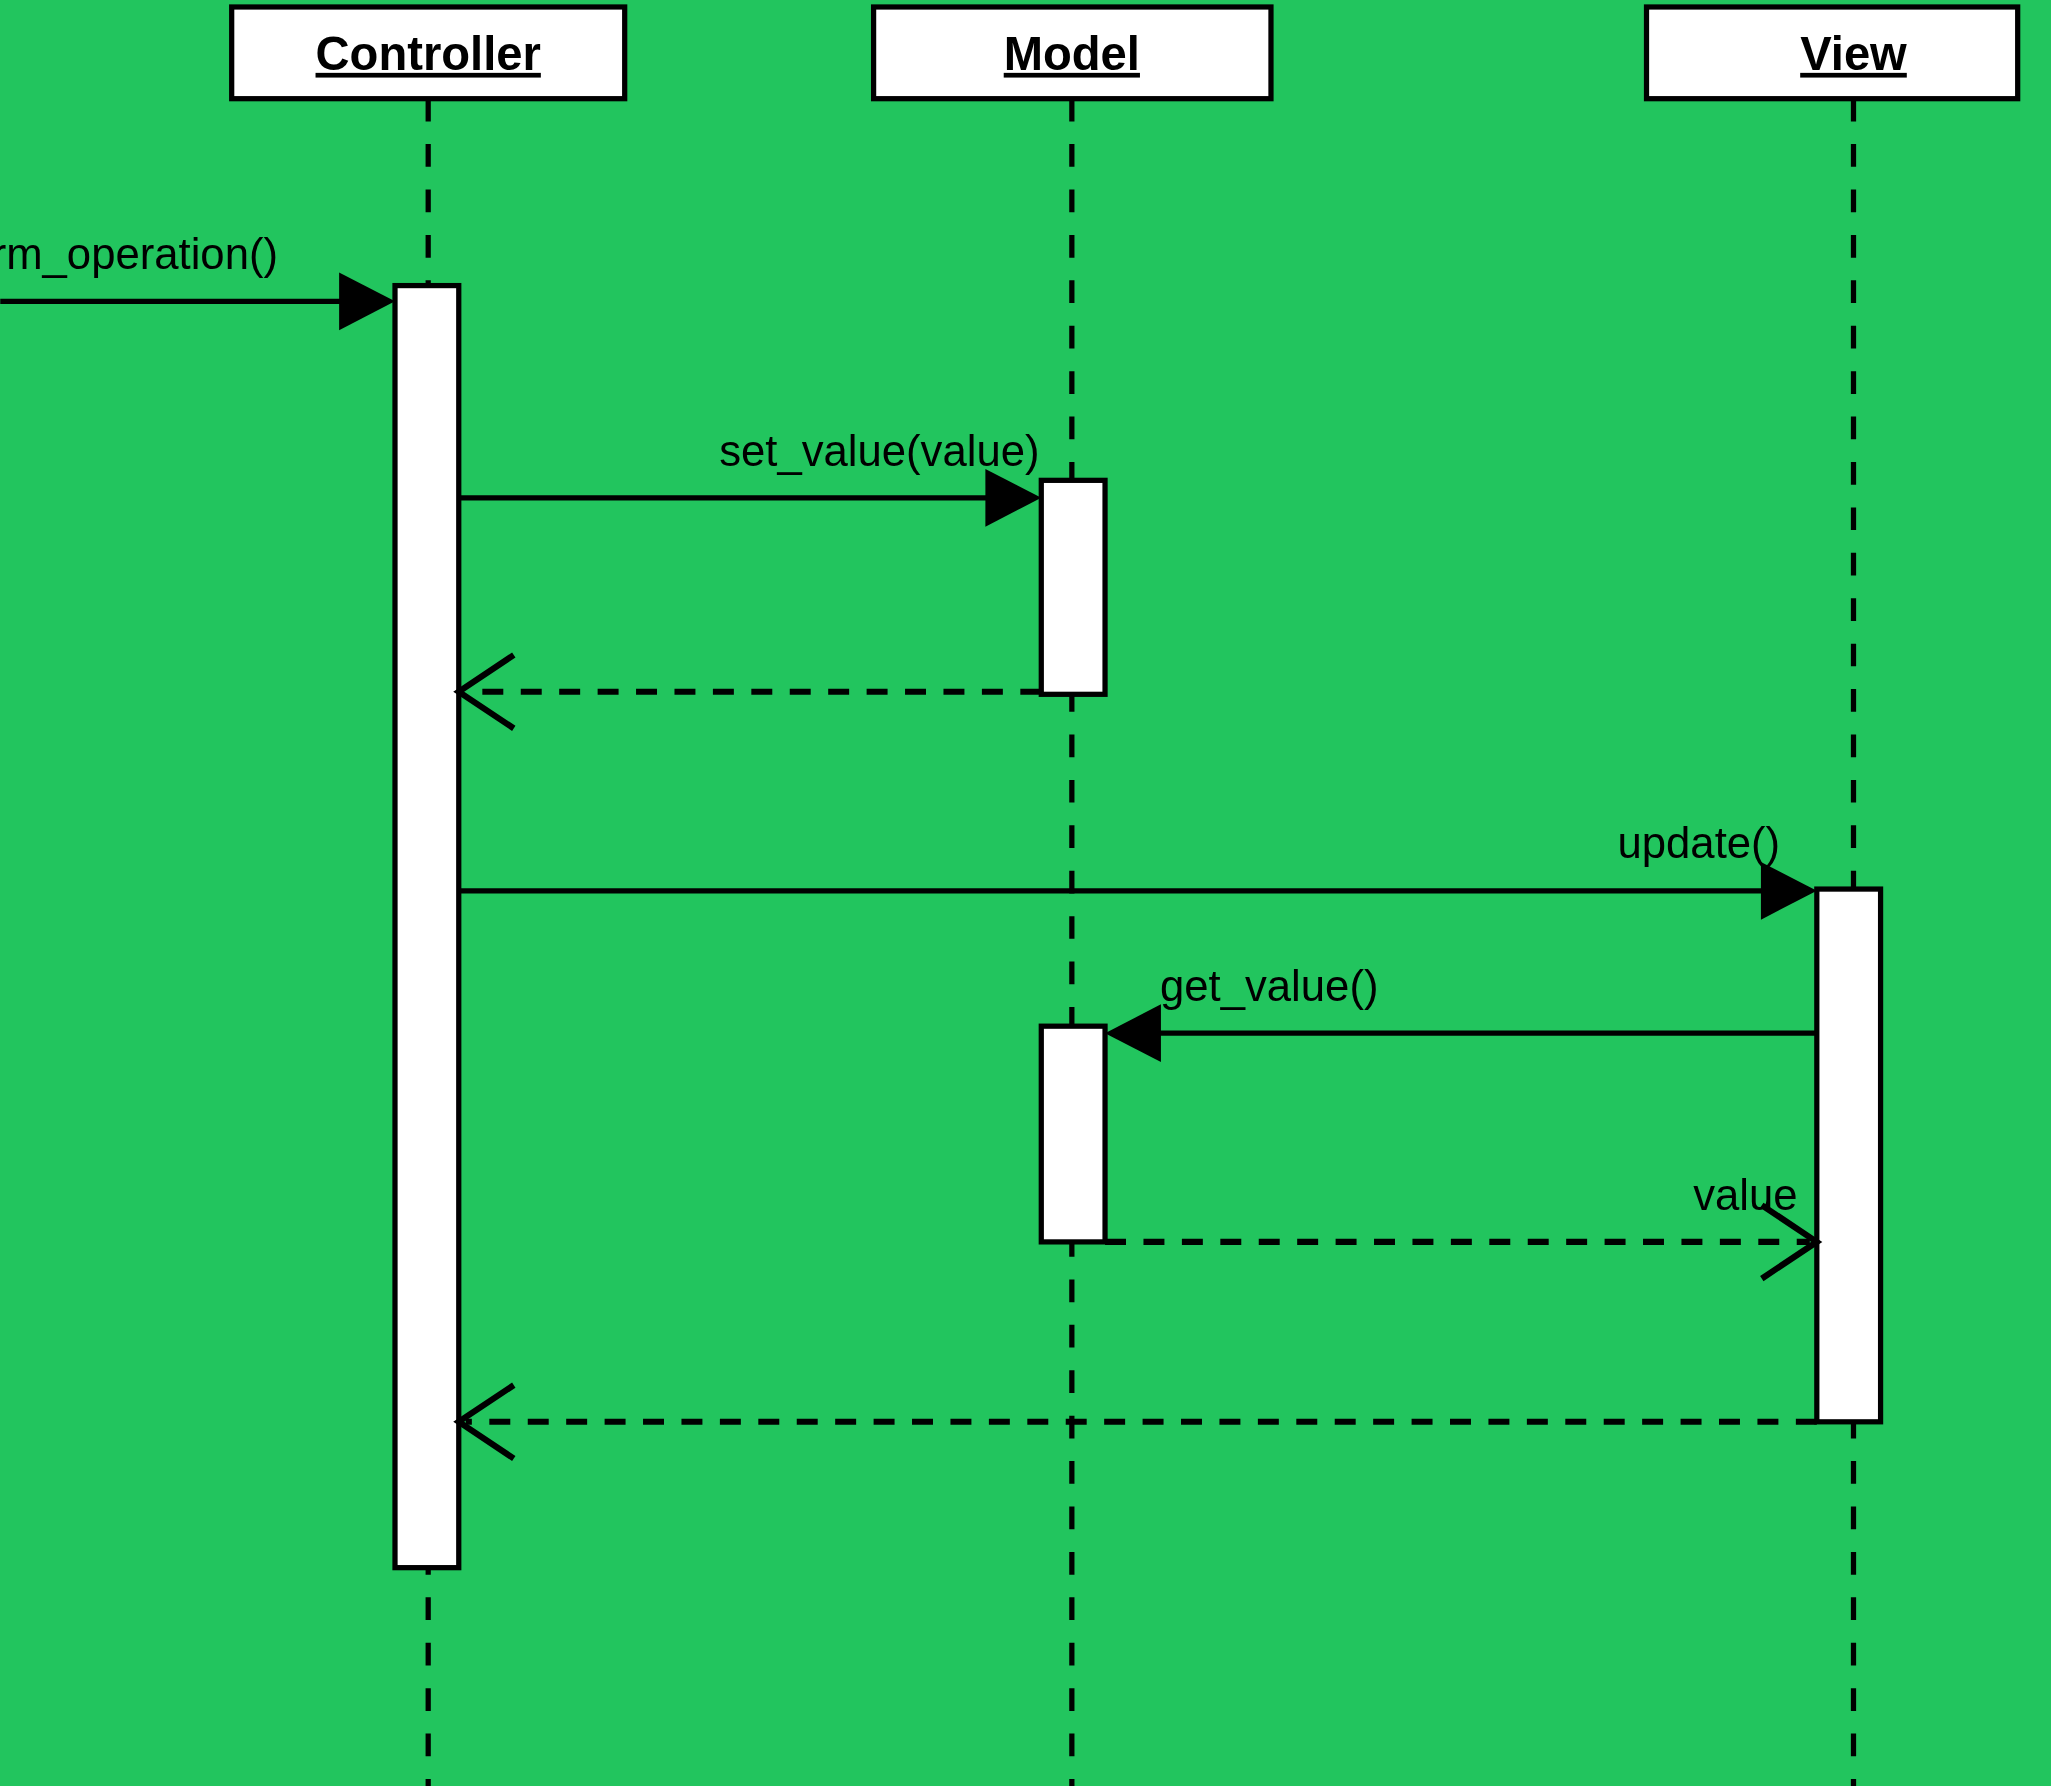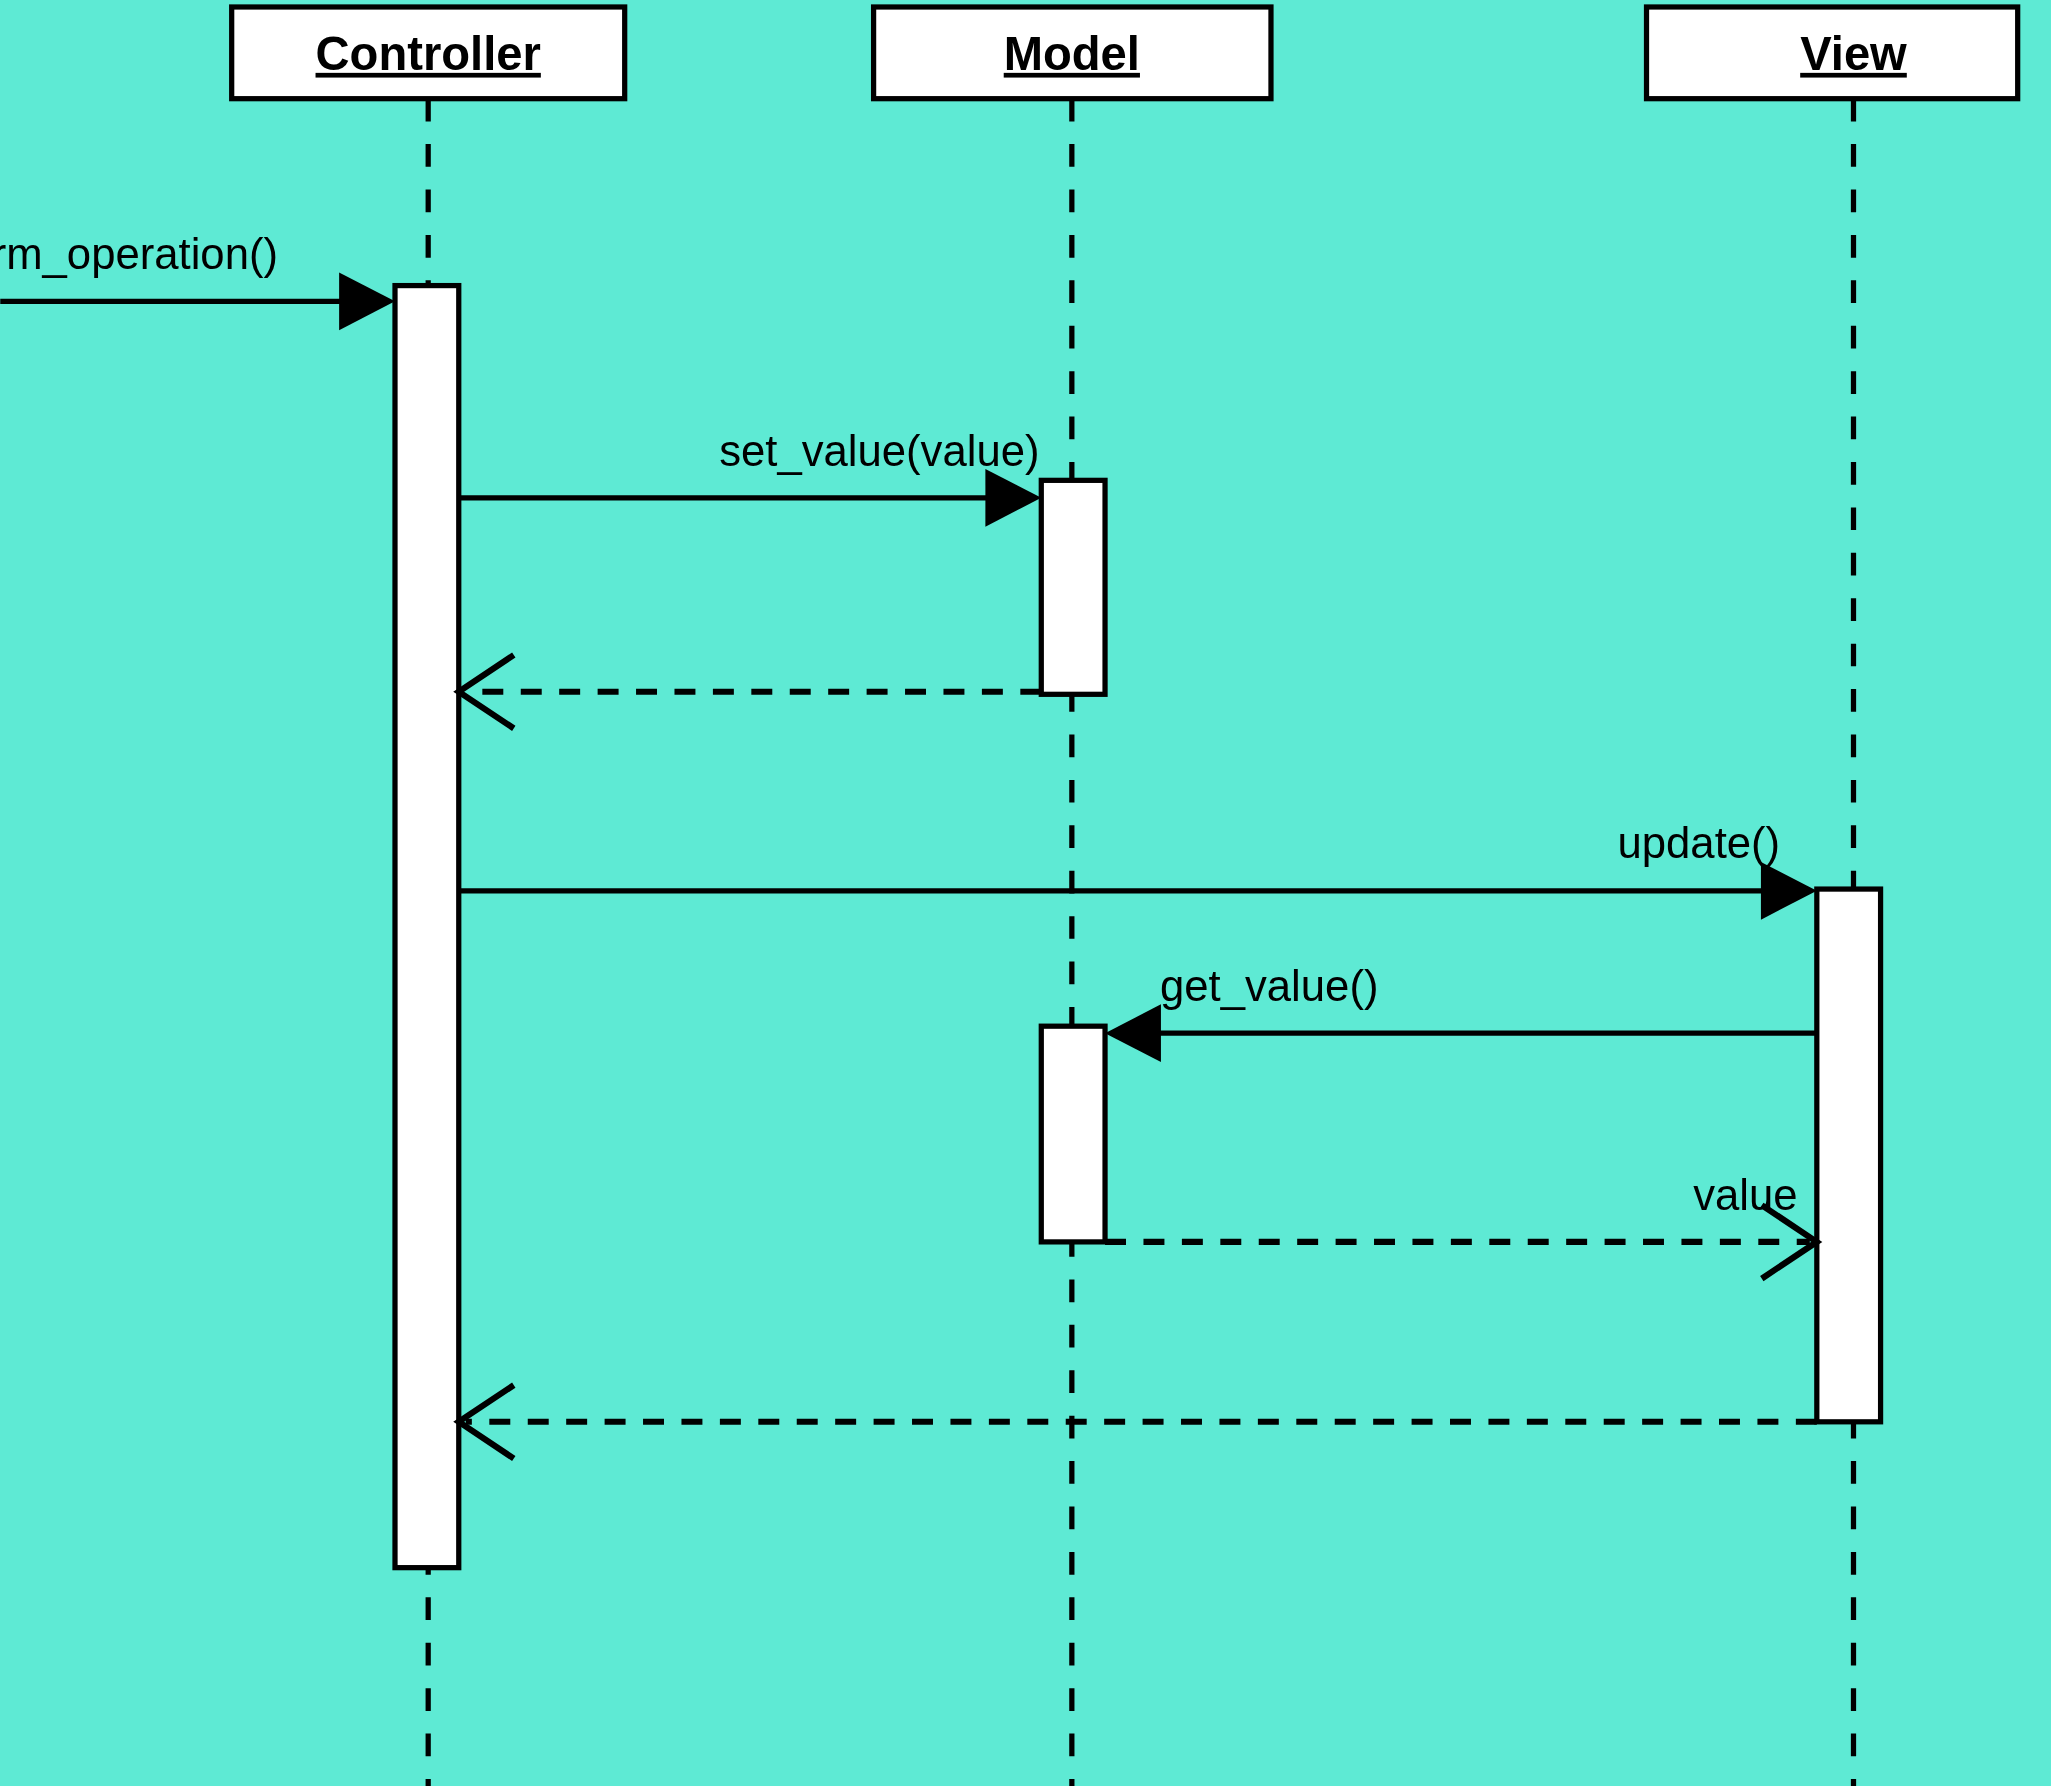--- a/index.html
+++ b/index.html
@@ -8,21 +8,21 @@
     padding: 0;
     background: #ffffff;
   }
   body {
     font-family: "Liberation Sans", sans-serif;
   }
   #diagram-root {
     position: relative;
     width: 2052px;
     height: 1786px;
-    background: #5eead4;
+    background: #22c55e;
     overflow: hidden;
   }
   #sequence-svg {
     display: block;
     width: 2052px;
     height: 1786px;
   }
   .lifeline-box rect {
     fill: #ffffff;
     stroke: #000000;

